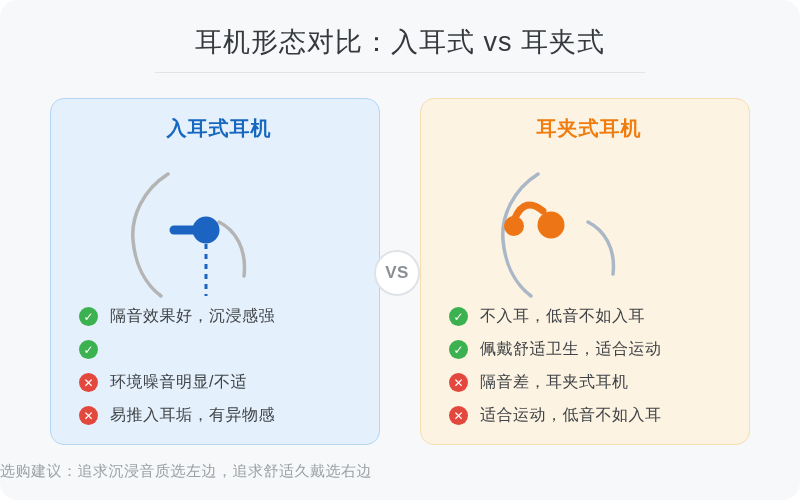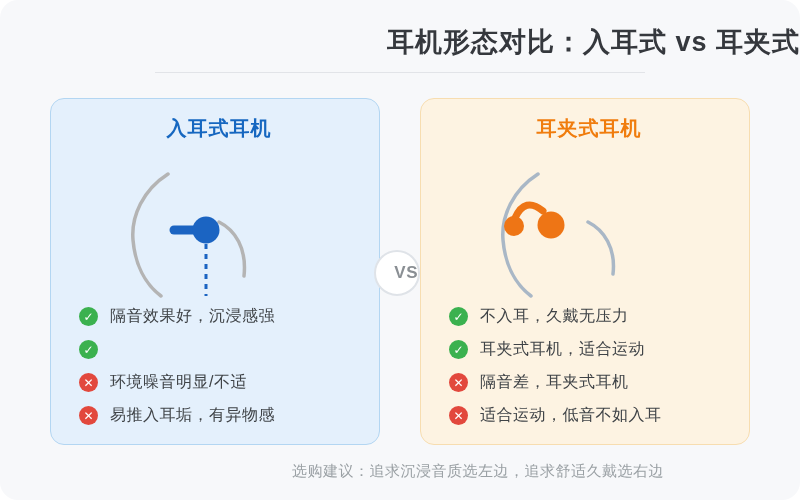--- a/index.html
+++ b/index.html
@@ -1,21 +1,21 @@
 <!DOCTYPE html>
 <html style="--card_bg: #f7f8fa; --title_text: #35383d; --divider: #e2e4e8; --left_bg: #e4f0fc; --left_border: #b3d6f2; --left_accent: #1667c0; --right_bg: #fdf3e2; --right_border: #f7ddb0; --right_accent: #f07c0d; --earbud_blue: #1b64c2; --earclip_orange: #ee7515; --ear_gray_left: #b4b4b4; --ear_gray_right: #a9b7c6; --pro_green: #3bb14f; --con_red: #e2483d; --item_text: #3f4347; --vs_border: #dfe3e8; --vs_text: #8a8f94; --footer_text: #9aa0a4;"><head>
 <meta charset="utf-8">
 <style>
   html,body{margin:0;padding:0;background:#ffffff;}
   body{width:800px;height:500px;position:relative;overflow:hidden;
        font-family:"Liberation Sans","DejaVu Sans",sans-serif;}
   .card{position:absolute;inset:0;background:var(--card_bg,#f7f8fa);border-radius:18px;}
 
-  .page-title{position:absolute;top:24px;left:0;width:800px;text-align:right;
-    font-size:27px;font-weight:700;color:var(--title_text,#35383d);letter-spacing:1px;}
+  .page-title{position:absolute;top:24px;left:0;width:800px;text-align:center;
+    font-size:27px;font-weight:400;color:var(--title_text,#35383d);letter-spacing:1px;}
   .title-divider{position:absolute;top:72px;left:155px;width:490px;height:1px;
     background:var(--divider,#e2e4e8);}
 
   .panel{position:absolute;top:98px;width:330px;height:347px;border-radius:14px;
     box-sizing:border-box;border:1px solid;}
   .panel-left{left:50px;background:var(--left_bg,#e4f0fc);border-color:var(--left_border,#b3d6f2);}
   .panel-right{left:420px;background:var(--right_bg,#fdf3e2);border-color:var(--right_border,#f7ddb0);}
   .panel-title{margin-top:16px;text-align:center;font-size:20px;font-weight:700;letter-spacing:1px;padding-left:8px;}
   .panel-left .panel-title{color:var(--left_accent,#1667c0);}
   .panel-right .panel-title{color:var(--right_accent,#f07c0d);}
@@ -25,24 +25,24 @@
   ul.features{list-style:none;margin:2px 0 0;padding:0 0 0 28px;}
   li.feature-item{display:flex;align-items:center;height:33px;gap:12px;}
   .dot{width:19px;height:19px;border-radius:50%;flex:0 0 19px;display:flex;
     align-items:center;justify-content:center;color:#fff;font-size:12px;font-weight:700;line-height:1;}
   .dot-pro{background:var(--pro_green,#3bb14f);}
   .dot-con{background:var(--con_red,#e2483d);}
   .feature-text{font-size:16px;color:var(--item_text,#3f4347);letter-spacing:0.5px;}
 
   .vs-badge{position:absolute;left:374px;top:250px;width:46px;height:46px;border-radius:50%;
     background:#ffffff;border:2px solid var(--vs_border,#dfe3e8);box-sizing:border-box;
-    display:flex;align-items:center;justify-content:flex-end;
+    display:flex;align-items:center;justify-content:center;
     font-size:17px;font-weight:700;color:var(--vs_text,#8a8f94);letter-spacing:0.5px;}
 
-  .footer-note{position:absolute;top:462px;left:0;width:664px;text-align:right;
+  .footer-note{position:absolute;top:462px;left:0;width:664px;text-align:left;
     font-size:15px;color:var(--footer_text,#9aa0a4);letter-spacing:0.5px;}
 </style>
 </head>
 <body>
 
 <div class="card">
 
   <div class="page-title">耳机形态对比：入耳式 vs 耳夹式</div>
   <div class="title-divider"></div>
 
@@ -79,25 +79,25 @@
     <svg class="illustration" width="330" height="150" viewBox="0 0 330 150">
       <path d="M117,26 C92,42 80,68 82,92 C84,116 94,136 110,148" fill="none" stroke="#a9b7c6" stroke-width="3.5" stroke-linecap="round"></path>
       <path d="M167,74 C183,82 195,100 192,126" fill="none" stroke="#a9b7c6" stroke-width="3.5" stroke-linecap="round"></path>
       <path d="M94,70 Q104,48 122,63" fill="none" stroke="#ee7515" stroke-width="7" stroke-linecap="round"></path>
       <circle cx="93" cy="78" r="10" fill="#ee7515"></circle>
       <circle cx="130" cy="77" r="13.5" fill="#ee7515"></circle>
     </svg>
     <ul class="features">
         <li class="feature-item">
           <span class="dot dot-pro">✓</span>
-          <span class="feature-text">不入耳，久戴无压力</span>
+          <span class="feature-text">不入耳，低音不如入耳</span>
         </li>
         <li class="feature-item">
           <span class="dot dot-pro">✓</span>
-          <span class="feature-text">耳夹式耳机，适合运动</span>
+          <span class="feature-text">佩戴舒适卫生，适合运动</span>
         </li>
         <li class="feature-item">
           <span class="dot dot-con">✕</span>
           <span class="feature-text">隔音差，耳夹式耳机</span>
         </li>
         <li class="feature-item">
           <span class="dot dot-con">✕</span>
           <span class="feature-text">适合运动，低音不如入耳</span>
         </li>
       </ul>

